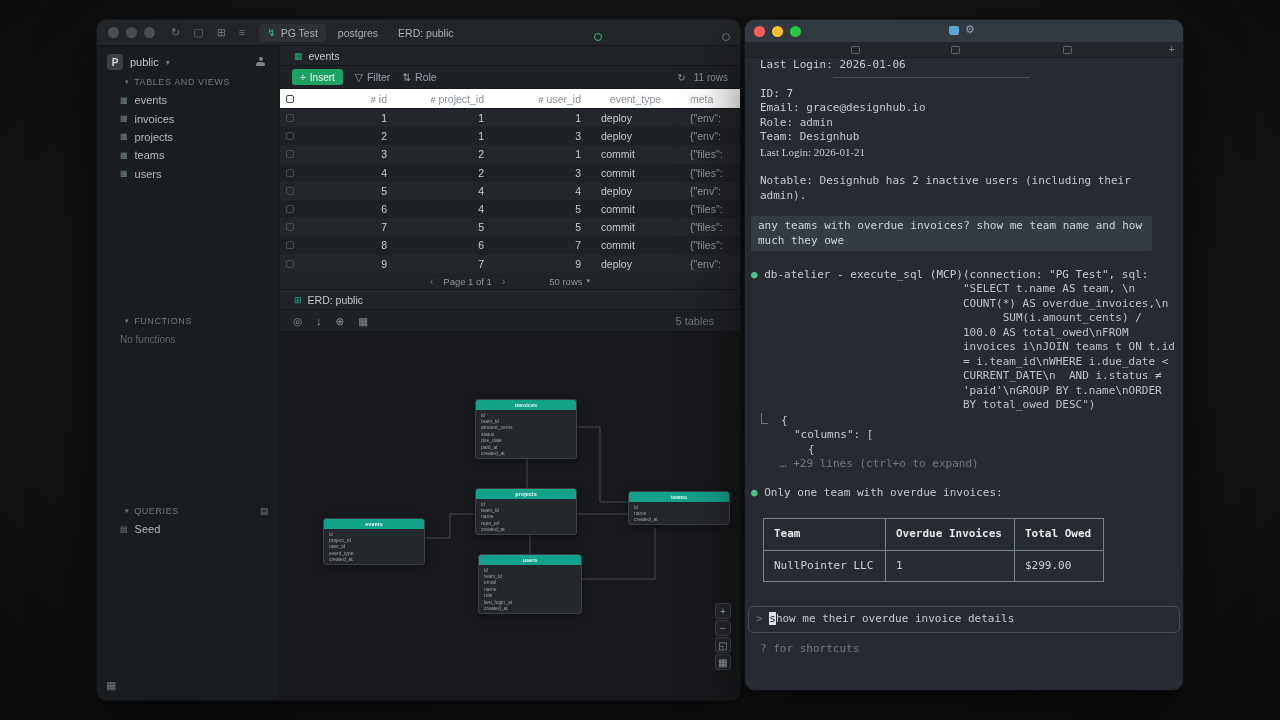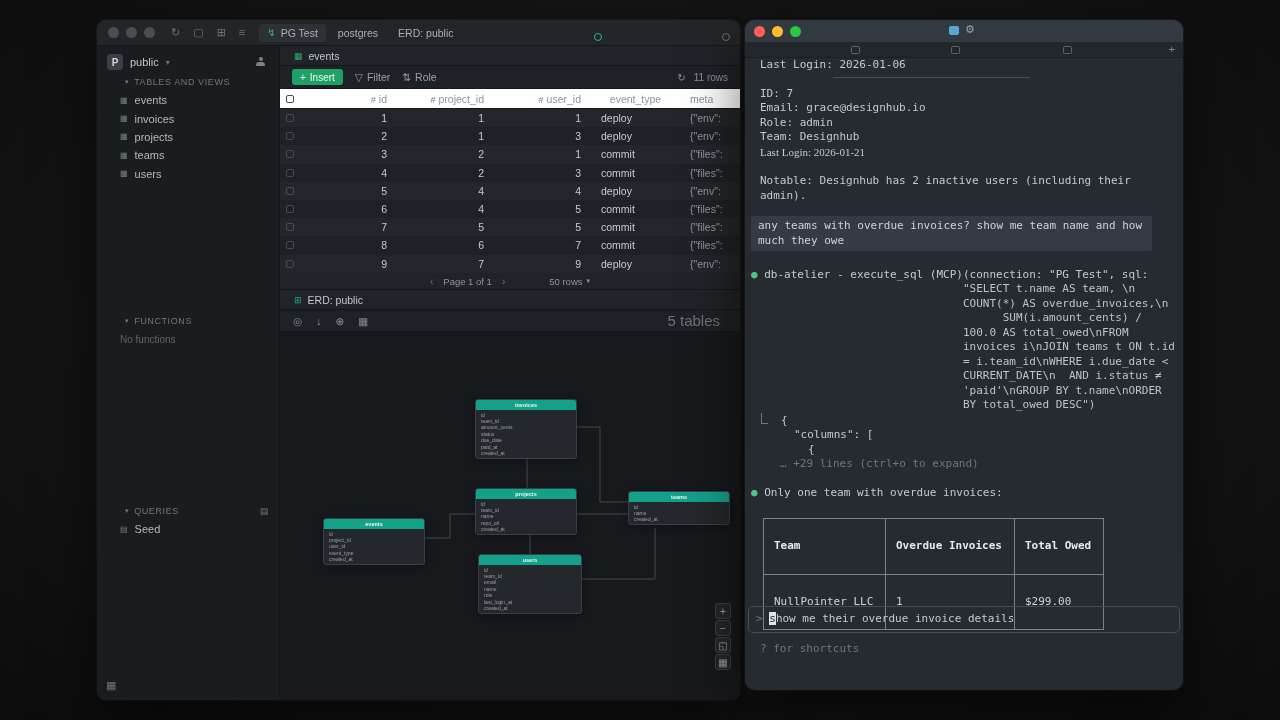--- a/index.html
+++ b/index.html
@@ -78,21 +78,21 @@
 
   .pager { height:17px; flex:none; display:flex; align-items:center; justify-content:center; gap:10px;
     color:#8d949b; font-size:9.5px; border-bottom:1px solid #141618; background:#202327; }
   .pager .chev { font-size:10px; color:#6d7378; }
   .pagesize { margin-left:34px; display:flex; gap:4px; align-items:center; }
 
   .erd-tabrow { height:20px; flex:none; display:flex; align-items:center; gap:6px; padding:0 14px;
     color:#c3c8cd; font-size:10.5px; background:#202327; border-bottom:1px solid #141618; }
   .erd-toolbar { height:22px; flex:none; display:flex; align-items:center; gap:14px; padding:0 13px;
     color:#8b9299; font-size:10.5px; border-bottom:1px solid #141618; position:relative; }
-  .erd-count { position:absolute; right:20px; color:#6d7378; font-size:15px; }
+  .erd-count { position:absolute; right:26px; color:#6d7378; font-size:11px; }
 
   .erd-canvas { flex:1; position:relative; background:#17191c; overflow:hidden; }
   .erd-box { position:absolute; background:#24272b; border:1px solid #3a3f45; border-radius:3px; overflow:hidden;
     box-shadow:0 2px 8px rgba(0,0,0,.35); }
   .erd-head { background:#12a189; color:#eafaf6; font-size:5.5px; font-weight:bold; text-align:center; padding:2px 4px; }
   .erd-col { font-size:5px; line-height:6.4px; color:#9aa0a7; padding:0 5px; display:flex; justify-content:space-between; }
   .erd-colwrap { padding:1.5px 0; }
   .zoom-stack { position:absolute; right:9px; bottom:30px; display:flex; flex-direction:column; gap:1px; }
   .zoom-btn { width:16px; height:16px; background:#24272b; border:1px solid #3a3f45; color:#9aa0a7;
     font-size:10px; display:flex; align-items:center; justify-content:center; border-radius:3px; }
@@ -116,21 +116,21 @@
   .notable { position:absolute; left:15px; top:154px; width:400px; white-space:normal; }
   .user-block { position:absolute; left:6px; top:196px; width:401px; background:#343b42; color:#ccd2d8;
     padding:3px 7px; border-radius:2px; }
   .bullet { color:#4cc38a; }
   .sql-lines { position:absolute; left:218px; top:262px; }
   .sql-line { white-space:pre; color:#bcc3c9; }
   .elbow { position:absolute; left:16px; top:393px; width:7px; height:11px;
     border-left:1px solid #6e767e; border-bottom:1px solid #6e767e; }
   .res-table { position:absolute; left:18px; top:498px; border-collapse:collapse;
     font-family:"DejaVu Sans Mono", monospace; font-size:11px; }
-  .res-table th, .res-table td { border:1px solid #7a828a; padding:20px 10px; text-align:left; font-weight:normal; }
+  .res-table th, .res-table td { border:1px solid #7a828a; padding:8px 10px; text-align:left; font-weight:normal; }
   .res-table th { color:#e6e9ec; font-weight:bold; }
   .res-table td { color:#ced3d8; }
   .input-box { position:absolute; left:3px; right:3px; top:586px; height:27px; border:1px solid #454c53;
     border-radius:5px; padding:5px 7px; white-space:pre; }
   .cursor { background:#dfe3e7; color:#22262a; }
 </style>
 </head>
 <body>
 
 <div class="win-db">

